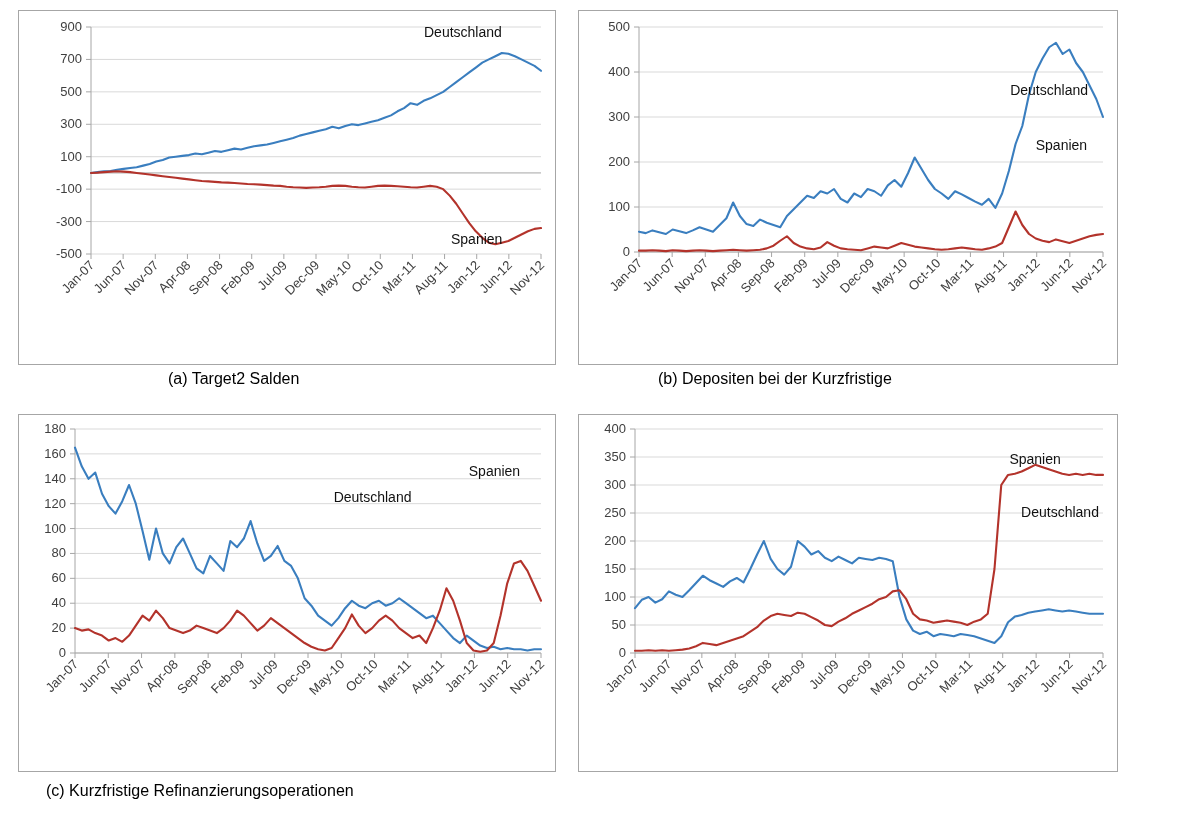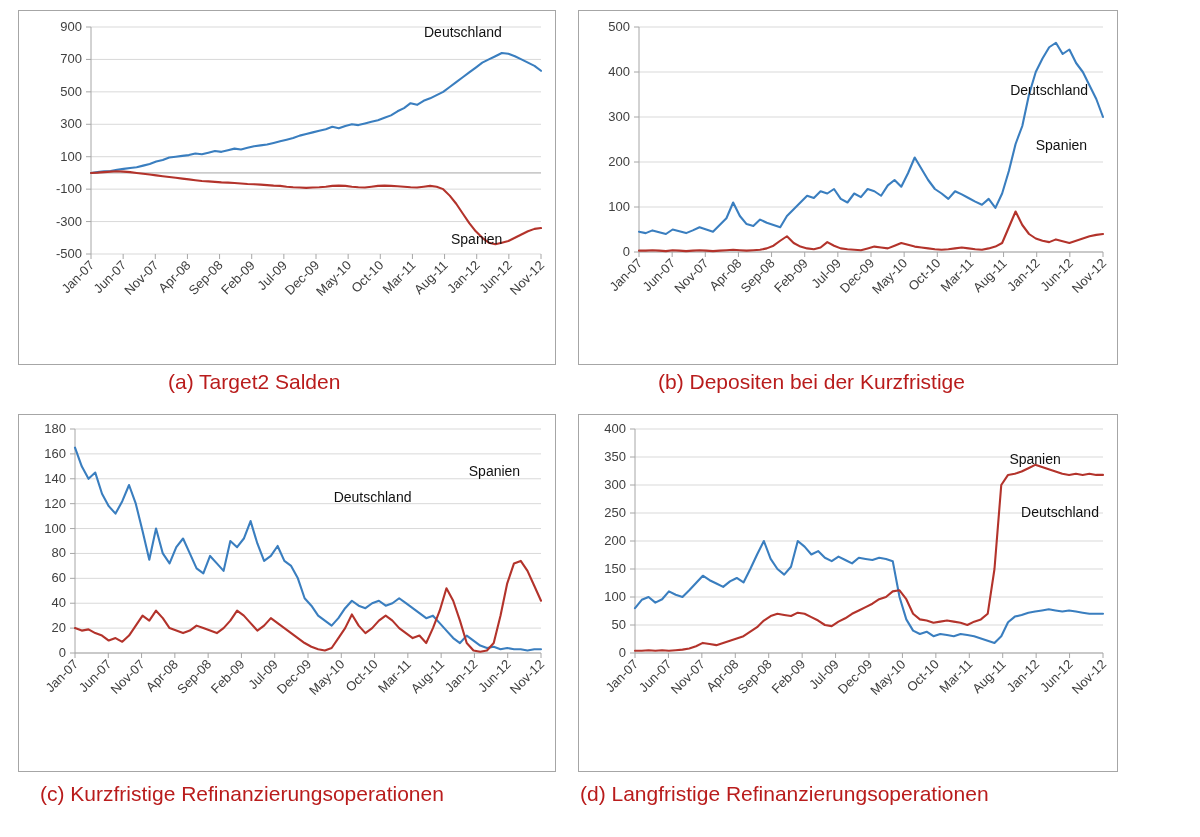--- a/index.html
+++ b/index.html
@@ -24,22 +24,22 @@
     background: #ffffff;
   }
   .plotbox {
     position: absolute;
     border: 1px solid #a6a6a6;
     background: #ffffff;
     box-sizing: border-box;
   }
   .caption {
     position: absolute;
-    font-size: 21px;
-    color: #b91c1c;
+    font-size: 16px;
+    color: #000000;
     font-family: "Liberation Sans", sans-serif;
     white-space: nowrap;
   }
   svg { display: block; }
   .gridline { stroke: #d9d9d9; stroke-width: 1; }
   .axisline { stroke: #a6a6a6; stroke-width: 1; }
   .tickmark { stroke: #a6a6a6; stroke-width: 1; }
 </style>
 </head>
 <body>
@@ -240,21 +240,21 @@
           <line x1="488.7142857142857" y1="238" x2="488.7142857142857" y2="243" class="tickmark"></line>
           <text x="492.7142857142857" y="250" text-anchor="end" font-family="&quot;Liberation Sans&quot;, sans-serif" font-size="13" fill="#3f3f3f" transform="rotate(-45 492.7142857142857 250)">Jun-12</text>
           <line x1="522" y1="238" x2="522" y2="243" class="tickmark"></line>
           <text x="526" y="250" text-anchor="end" font-family="&quot;Liberation Sans&quot;, sans-serif" font-size="13" fill="#3f3f3f" transform="rotate(-45 526 250)">Nov-12</text>
           <polyline points="56.00,32.67 62.75,51.33 69.51,63.78 76.26,57.56 83.01,78.71 89.77,91.16 96.52,98.62 103.28,86.18 110.03,70.00 116.78,88.67 123.54,116.04 130.29,144.67 137.04,113.56 143.80,138.44 150.55,148.40 157.30,132.22 164.06,123.51 170.81,138.44 177.57,153.38 184.32,158.36 191.07,140.93 197.83,148.40 204.58,155.87 211.33,126.00 218.09,132.22 224.84,123.51 231.59,106.09 238.35,128.49 245.10,145.91 251.86,140.93 258.61,130.98 265.36,145.91 272.12,150.89 278.87,163.33 285.62,183.24 292.38,190.71 299.13,200.67 305.88,205.64 312.64,210.62 319.39,203.16 326.14,193.20 332.90,185.73 339.65,190.71 346.41,193.20 353.16,188.22 359.91,185.73 366.67,190.71 373.42,188.22 380.17,183.24 386.93,188.22 393.68,193.20 400.43,198.18 407.19,203.16 413.94,200.67 420.70,208.13 427.45,215.60 434.20,223.07 440.96,228.04 447.71,220.58 454.46,225.56 461.22,230.53 467.97,233.02 474.72,231.78 481.48,234.27 488.23,233.02 494.99,234.27 501.74,234.27 508.49,235.51 515.25,234.27 522.00,234.27" fill="none" stroke="#3a7ebf" stroke-width="2.1" stroke-linejoin="round" stroke-linecap="round"></polyline>
           <polyline points="56.00,213.11 62.75,215.60 69.51,214.36 76.26,218.09 83.01,220.58 89.77,225.56 96.52,223.07 103.28,226.80 110.03,220.58 116.78,210.62 123.54,200.67 130.29,205.64 137.04,195.69 143.80,203.16 150.55,213.11 157.30,215.60 164.06,218.09 170.81,215.60 177.57,210.62 184.32,213.11 191.07,215.60 197.83,218.09 204.58,213.11 211.33,205.64 218.09,195.69 224.84,200.67 231.59,208.13 238.35,215.60 245.10,210.62 251.86,203.16 258.61,208.13 265.36,213.11 272.12,218.09 278.87,223.07 285.62,228.04 292.38,231.78 299.13,234.27 305.88,235.51 312.64,233.02 319.39,223.07 326.14,213.11 332.90,199.42 339.65,210.62 346.41,218.09 353.16,213.11 359.91,205.64 366.67,200.67 373.42,205.64 380.17,213.11 386.93,218.09 393.68,223.07 400.43,220.58 407.19,228.04 413.94,213.11 420.70,195.69 427.45,173.29 434.20,185.73 440.96,205.64 447.71,228.04 454.46,235.51 461.22,236.76 467.97,235.51 474.72,228.04 481.48,200.67 488.23,168.31 494.99,148.40 501.74,145.91 508.49,155.87 515.25,170.80 522.00,185.73" fill="none" stroke="#b3332b" stroke-width="2.1" stroke-linejoin="round" stroke-linecap="round"></polyline>
           <text x="314.63" y="86.8" text-anchor="start" font-family="&quot;Liberation Sans&quot;, sans-serif" font-size="14" fill="#111111">Deutschland</text>
           <text x="449.77" y="61.04" text-anchor="start" font-family="&quot;Liberation Sans&quot;, sans-serif" font-size="14" fill="#111111">Spanien</text>
         </svg>
     </div>
-    <div class="caption" style="left:32px; top:372px;">(c)   Kurzfristige Refinanzierungsoperationen</div>
+    <div class="caption" style="left:38px; top:372px;">(c)   Kurzfristige Refinanzierungsoperationen</div>
   </div>
 
   <div class="panel" style="left:578px; top:410px; width:614px; height:424px;">
     <div class="plotbox" id="box-d" style="left:0px; top:4px; width:540px; height:358px;">
       <svg id="svg-d" width="538" height="356">
           <line x1="56" y1="238" x2="524" y2="238" class="gridline"></line>
           <line x1="51" y1="238" x2="56" y2="238" class="tickmark"></line>
           <text x="47" y="242" text-anchor="end" font-family="&quot;Liberation Sans&quot;, sans-serif" font-size="13" fill="#3f3f3f">0</text>
           <line x1="56" y1="210" x2="524" y2="210" class="gridline"></line>
           <line x1="51" y1="210" x2="56" y2="210" class="tickmark"></line>
@@ -311,16 +311,15 @@
           <line x1="490.5714285714286" y1="238" x2="490.5714285714286" y2="243" class="tickmark"></line>
           <text x="494.5714285714286" y="250" text-anchor="end" font-family="&quot;Liberation Sans&quot;, sans-serif" font-size="13" fill="#3f3f3f" transform="rotate(-45 494.5714285714286 250)">Jun-12</text>
           <line x1="524" y1="238" x2="524" y2="243" class="tickmark"></line>
           <text x="528" y="250" text-anchor="end" font-family="&quot;Liberation Sans&quot;, sans-serif" font-size="13" fill="#3f3f3f" transform="rotate(-45 528 250)">Nov-12</text>
           <polyline points="56.00,193.20 62.78,184.80 69.57,182.00 76.35,187.60 83.13,184.24 89.91,176.40 96.70,179.76 103.48,182.00 110.26,175.28 117.04,168.00 123.83,160.72 130.61,165.20 137.39,168.56 144.17,171.92 150.96,166.32 157.74,162.96 164.52,167.44 171.30,154.00 178.09,139.44 184.87,126.00 191.65,143.92 198.43,154.00 205.22,159.60 212.00,151.76 218.78,126.00 225.57,131.60 232.35,139.44 239.13,136.08 245.91,142.80 252.70,146.16 259.48,141.68 266.26,145.04 273.04,148.40 279.83,142.80 286.61,143.92 293.39,145.04 300.17,142.80 306.96,143.92 313.74,146.16 320.52,182.00 327.30,204.40 334.09,215.60 340.87,218.96 347.65,216.72 354.43,221.20 361.22,218.96 368.00,220.08 374.78,221.20 381.57,218.96 388.35,220.08 395.13,221.20 401.91,223.44 408.70,225.68 415.48,227.92 422.26,221.20 429.04,207.20 435.83,201.60 442.61,199.92 449.39,197.68 456.17,196.56 462.96,195.44 469.74,194.32 476.52,195.44 483.30,196.56 490.09,195.44 496.87,196.56 503.65,197.68 510.43,198.80 517.22,198.80 524.00,198.80" fill="none" stroke="#3a7ebf" stroke-width="2.1" stroke-linejoin="round" stroke-linecap="round"></polyline>
           <polyline points="56.00,235.76 62.78,235.76 69.57,235.20 76.35,235.76 83.13,235.20 89.91,235.76 96.70,235.20 103.48,234.64 110.26,233.52 117.04,231.28 123.83,227.92 130.61,229.04 137.39,230.16 144.17,227.92 150.96,225.68 157.74,223.44 164.52,221.20 171.30,216.72 178.09,212.24 184.87,205.52 191.65,201.04 198.43,198.80 205.22,199.92 212.00,201.04 218.78,197.68 225.57,198.80 232.35,202.16 239.13,205.52 245.91,210.00 252.70,211.12 259.48,206.64 266.26,203.28 273.04,198.80 279.83,195.44 286.61,192.08 293.39,188.72 300.17,184.24 306.96,182.00 313.74,176.40 320.52,175.28 327.30,184.24 334.09,198.80 340.87,204.40 347.65,205.52 354.43,207.76 361.22,206.64 368.00,205.52 374.78,206.64 381.57,207.76 388.35,210.00 395.13,206.64 401.91,204.40 408.70,198.80 415.48,154.00 422.26,70.00 429.04,59.92 435.83,58.80 442.61,56.56 449.39,53.20 456.17,49.84 462.96,52.08 469.74,54.32 476.52,56.56 483.30,58.80 490.09,59.92 496.87,58.80 503.65,59.92 510.43,58.80 517.22,59.92 524.00,59.92" fill="none" stroke="#b3332b" stroke-width="2.1" stroke-linejoin="round" stroke-linecap="round"></polyline>
           <text x="430.40000000000003" y="48.72" text-anchor="start" font-family="&quot;Liberation Sans&quot;, sans-serif" font-size="14" fill="#111111">Spanien</text>
           <text x="442.09999999999997" y="102.48" text-anchor="start" font-family="&quot;Liberation Sans&quot;, sans-serif" font-size="14" fill="#111111">Deutschland</text>
         </svg>
     </div>
-    <div class="caption" style="left:2px; top:372px;">(d)   Langfristige Refinanzierungsoperationen</div>
   </div>
 
 </div>
 
 </body></html>

